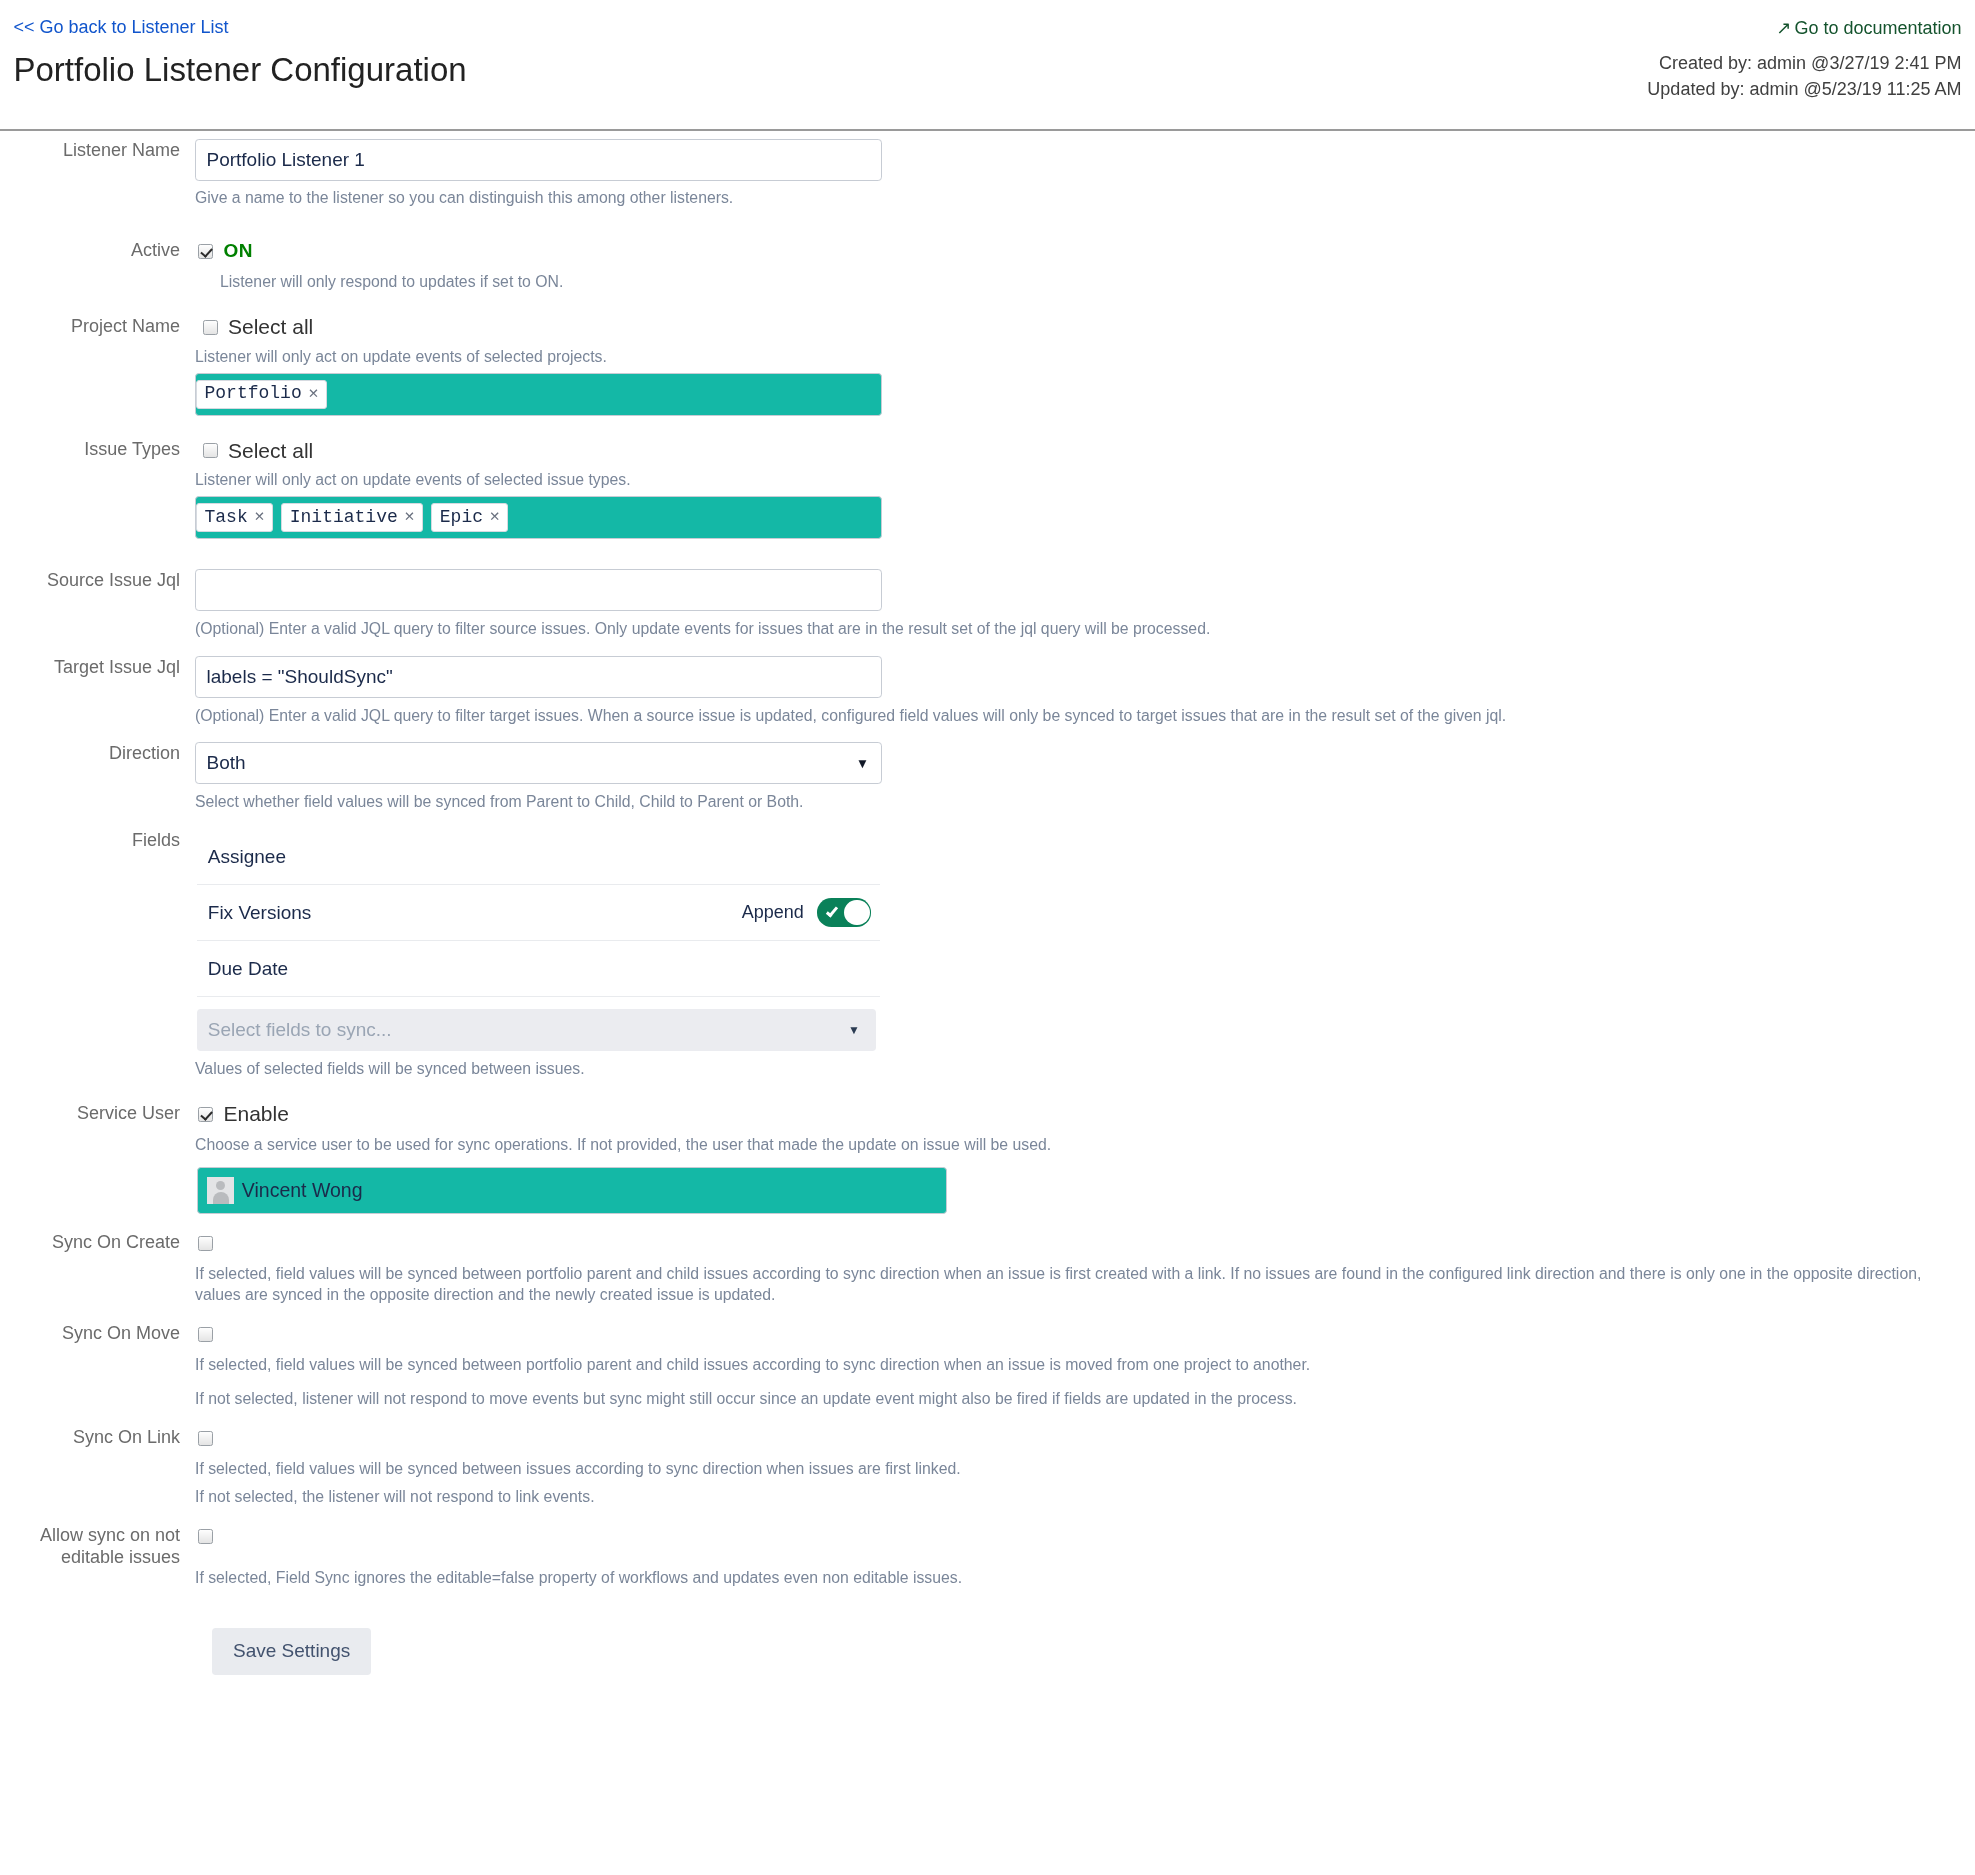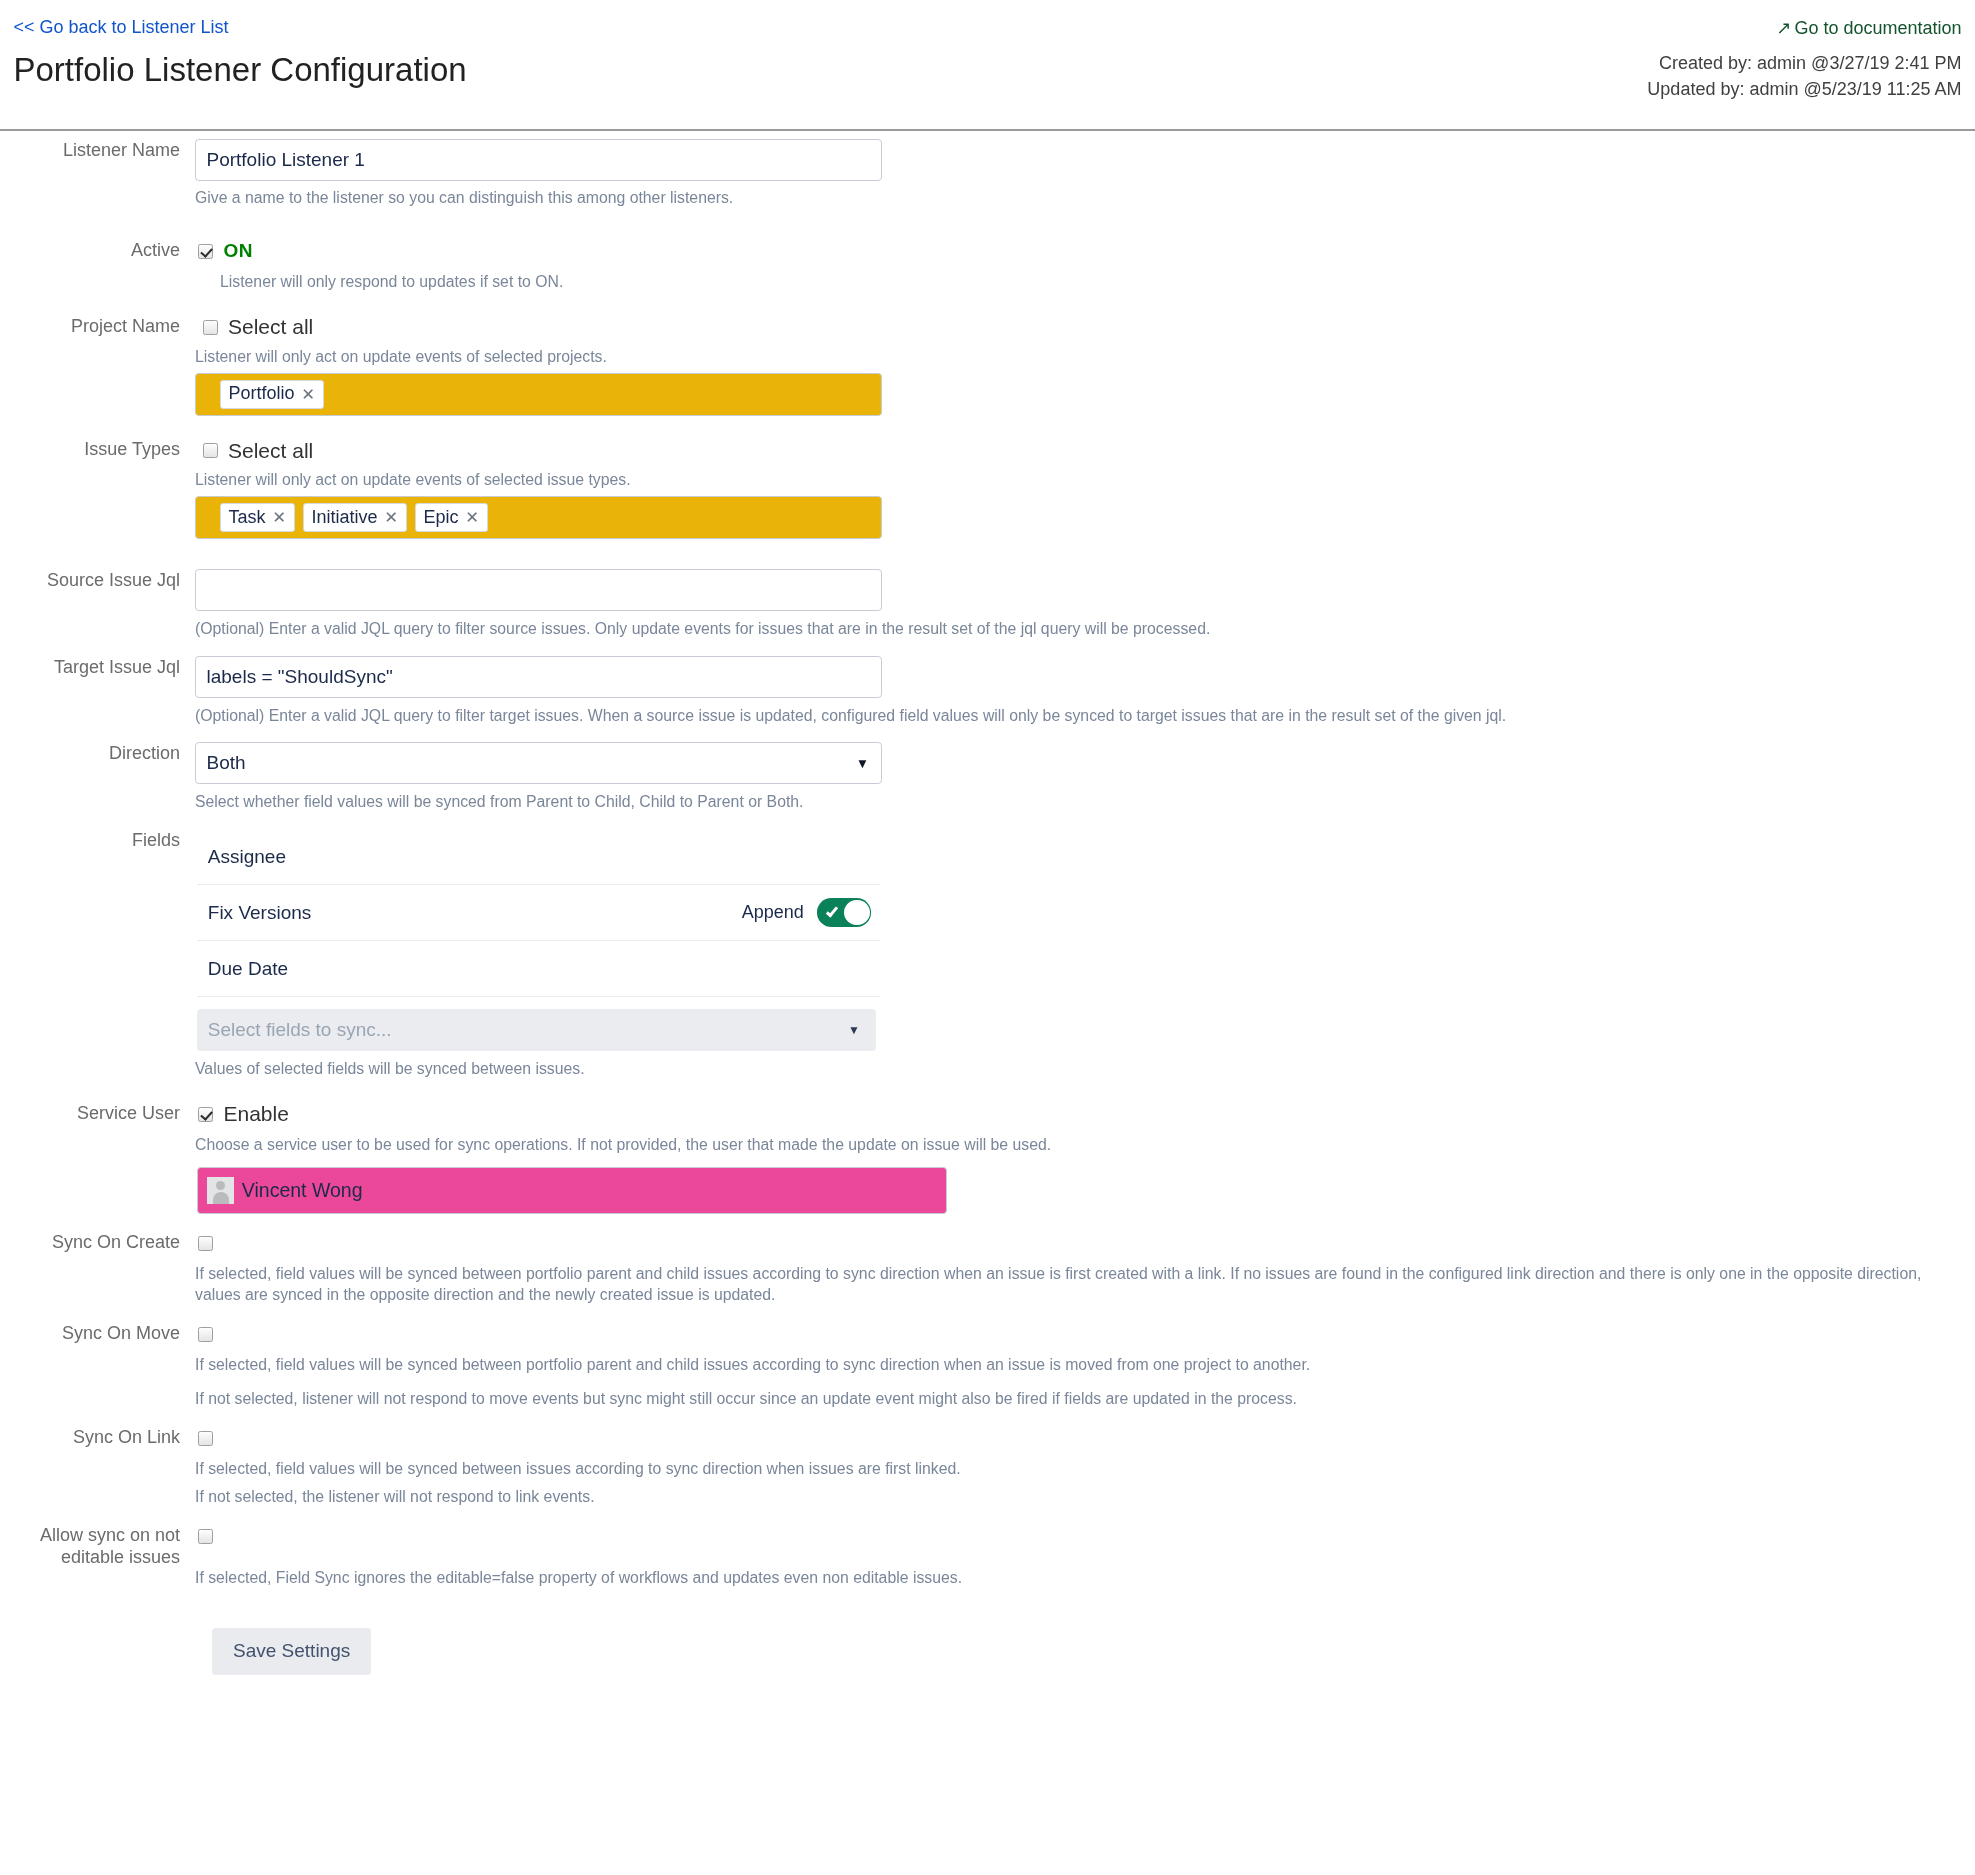--- a/index.html
+++ b/index.html
@@ -109,26 +109,27 @@
     color: #1b2a4a;
     outline: none;
   }
   .txtinput::placeholder { color: #9aa5b4; }
 
   .tagbox {
     width: 687px;
     min-height: 42px;
     border: 1.5px solid #c7ccd4;
     border-radius: 3.8px;
-    background: #eab308;
-    padding: 6px 24px;
+    background: #14b8a6;
+    padding: 6px 0;
     display: flex;
     align-items: center;
     gap: 8.3px;
     flex-wrap: wrap;
+    font-family: Liberation Mono, monospace;
   }
   .chip {
     display: inline-flex;
     align-items: center;
     gap: 6.8px;
     border: 0.8px solid #d6dae0;
     border-radius: 3px;
     background: #ffffff;
     padding: 2.3px 7.5px 3px 7.5px;
     font-size: 18px;
@@ -251,21 +252,21 @@
     transform: rotate(40deg);
   }
 
   
   .userbox {
     width: 750px;
     height: 47px;
     margin-left: 2.3px;
     border: 1.5px solid #c7ccd4;
     border-radius: 3.8px;
-    background: #ec4899;
+    background: #14b8a6;
     display: flex;
     align-items: center;
     gap: 7.5px;
     padding: 16px 9px;
     font-size: 19.5px;
     color: #1b2a4a;
     cursor: pointer;
   }
   .avatar {
     width: 27px; height: 27px;

